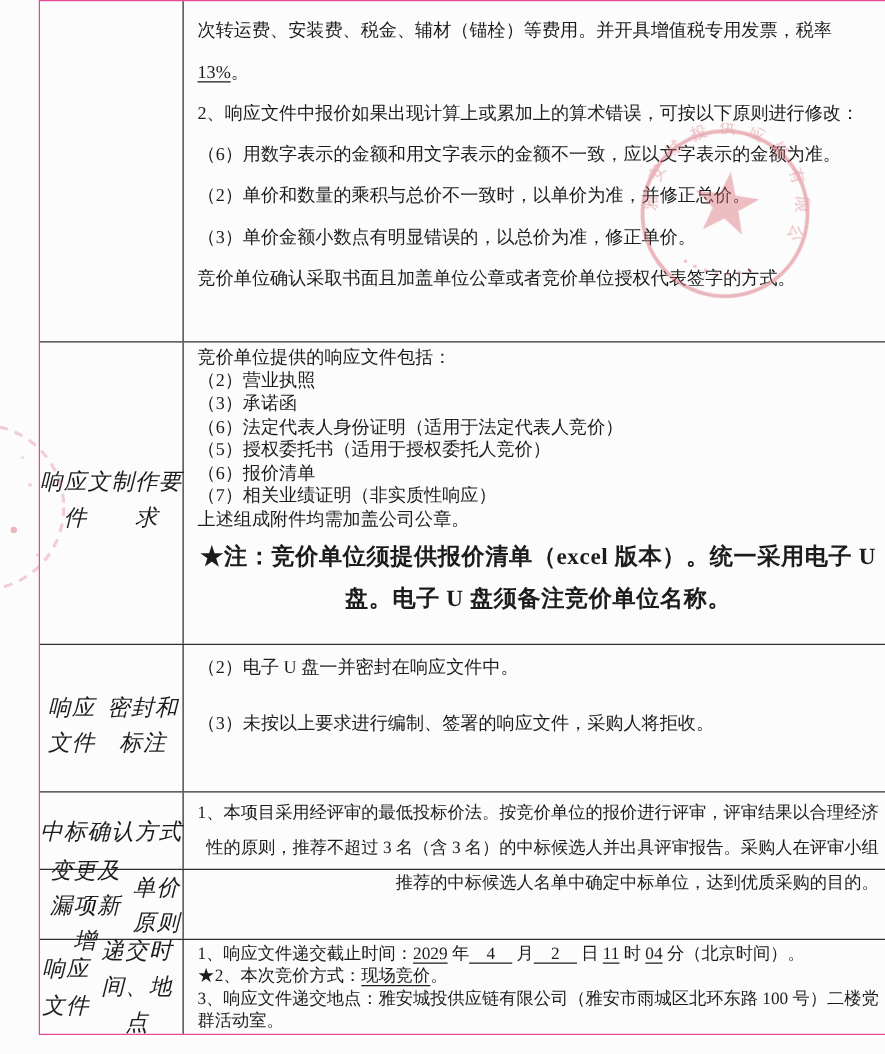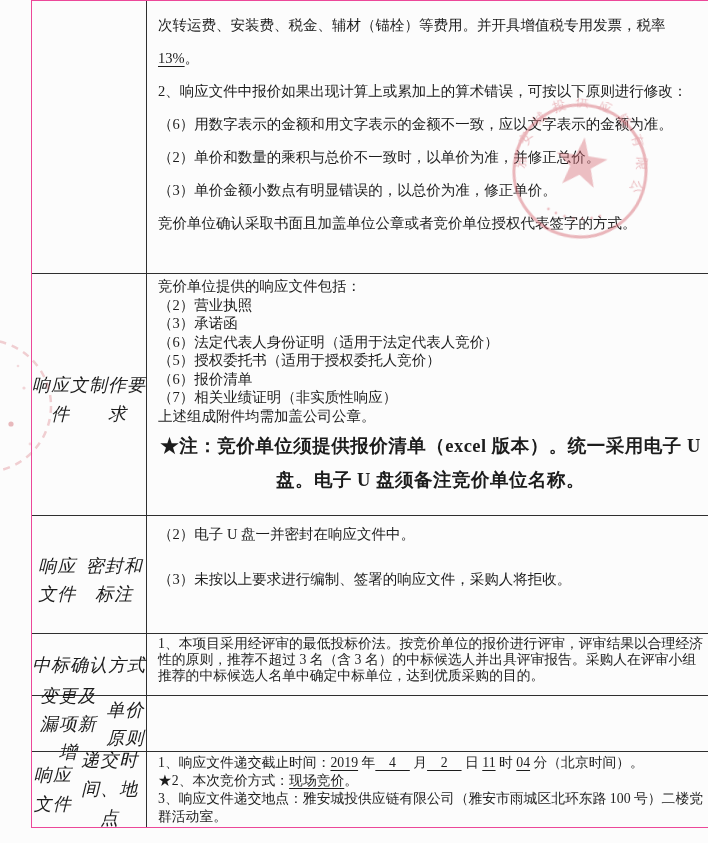--- a/index.html
+++ b/index.html
@@ -42,21 +42,21 @@
   .r3 { height:118px; }
   .r3 .cell-h { padding-top:10px; line-height:28px; }
   .r3 .cell-b { padding-top:5px; }
   .r3 .cell-b p { line-height:26.5px; margin-top:18px; }
   .r3 .cell-b p:first-child { margin-top:0; }
 
   
   .r4 { height:62px; }
   .r4 .cell-h { justify-content:flex-start; }
   .r4 .cell-b { padding-top:2px; font-size:13.8px; }
-  .r4 .cell-b p { line-height:16px; }
+  .r4 .cell-b p { line-height:28px;text-align:right; }
 
   
   .r5 { height:56px;gap:34px; }
   .r5 .cell-h { justify-content:center; line-height:28px; }
   .r5 .cell-b { display:flex; align-items:center; font-size:14px; }
 
   
   .r6 { height:75px; }
   .r6 .cell-h { justify-content:center; line-height:29px; }
   .r6 .cell-b { padding-top:2px; font-size:13.8px; }
@@ -132,21 +132,21 @@
         <div>单价原则</div>
       </div>
     </div>
 
     <div class="t-row r6 last">
       <div class="cell-h">
         <div>响应文件</div>
         <div>递交时间、地点</div>
       </div>
       <div class="cell-b">
-        <p><span>1、响应文件递交截止时间：</span><span class="u">2019</span><span> 年</span><span class="u">　4　</span><span> 月</span><span class="u">　2　</span><span> 日 </span><span class="u">11</span><span> 时 </span><span class="u">04</span><span> 分（北京时间）。</span></p>
+        <p><span>1、响应文件递交截止时间：</span><span class="u">2029</span><span> 年</span><span class="u">　4　</span><span> 月</span><span class="u">　2　</span><span> 日 </span><span class="u">11</span><span> 时 </span><span class="u">04</span><span> 分（北京时间）。</span></p>
         <p><span>★2、本次竞价方式：</span><span class="u">现场竞价</span><span>。</span></p>
         <p>3、响应文件递交地点：雅安城投供应链有限公司（雅安市雨城区北环东路 100 号）二楼党群活动室。</p>
       </div>
     </div>
 
   </div>
 
   <svg class="seal seal-top" width="144" height="144" viewBox="0 0 144 144">
     <circle cx="72" cy="72" r="66" fill="none" stroke="#d56570" stroke-width="3" opacity="0.85"></circle>
     <path d="M72,38 L78.3,56.3 L97.7,56.7 L82.3,68.3 L87.9,86.8 L72,75.8 L56.1,86.8 L61.7,68.3 L46.3,56.7 L65.7,56.3 Z" fill="#d56570" opacity="0.75"></path>

